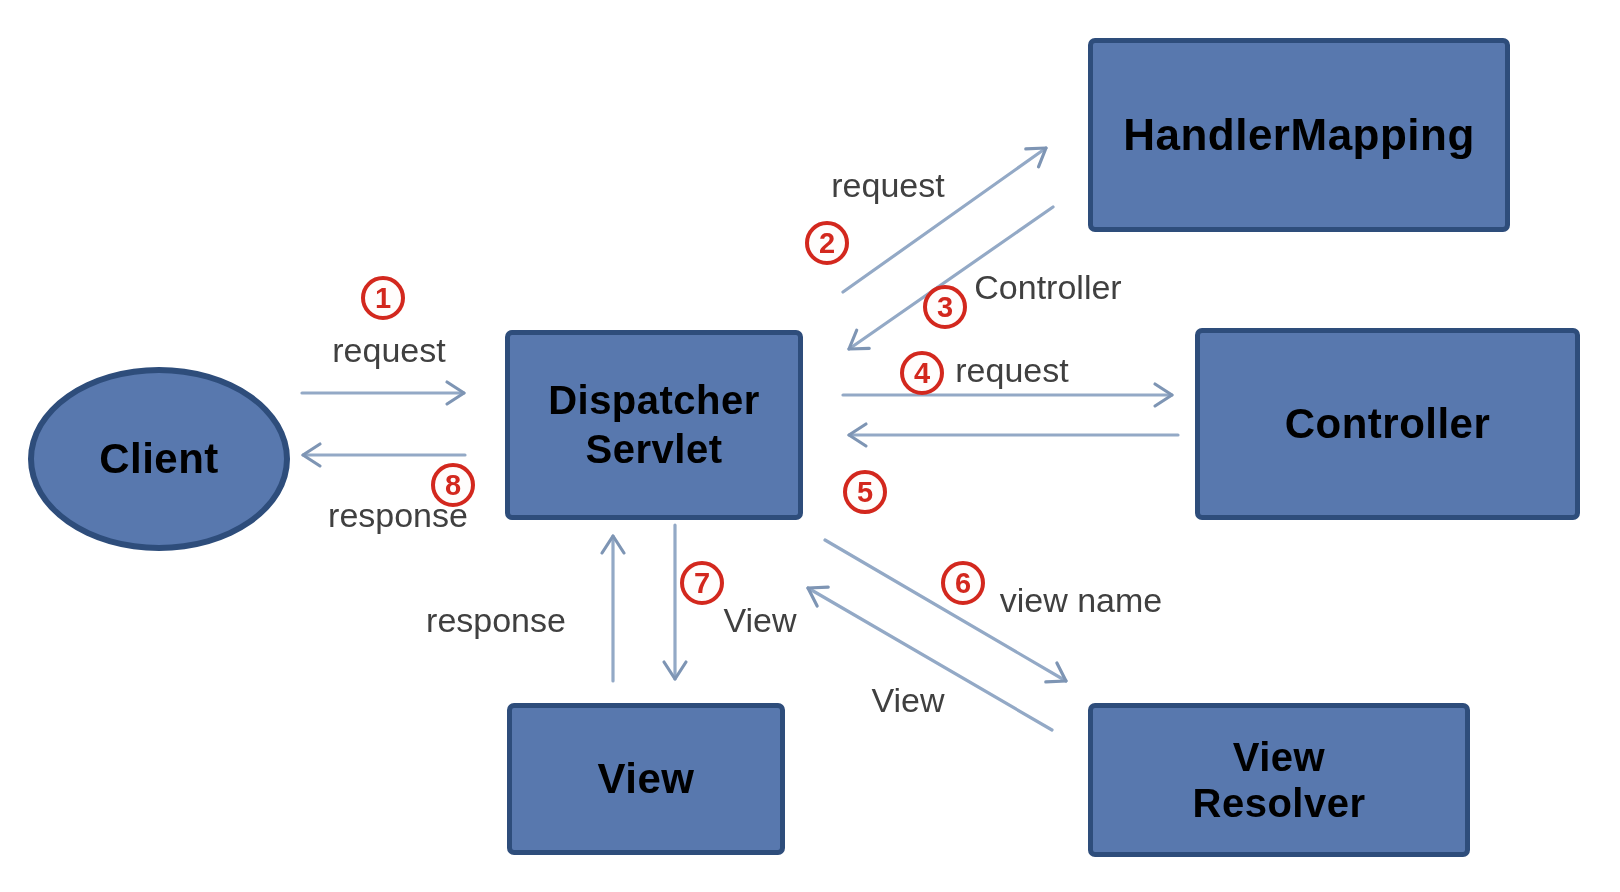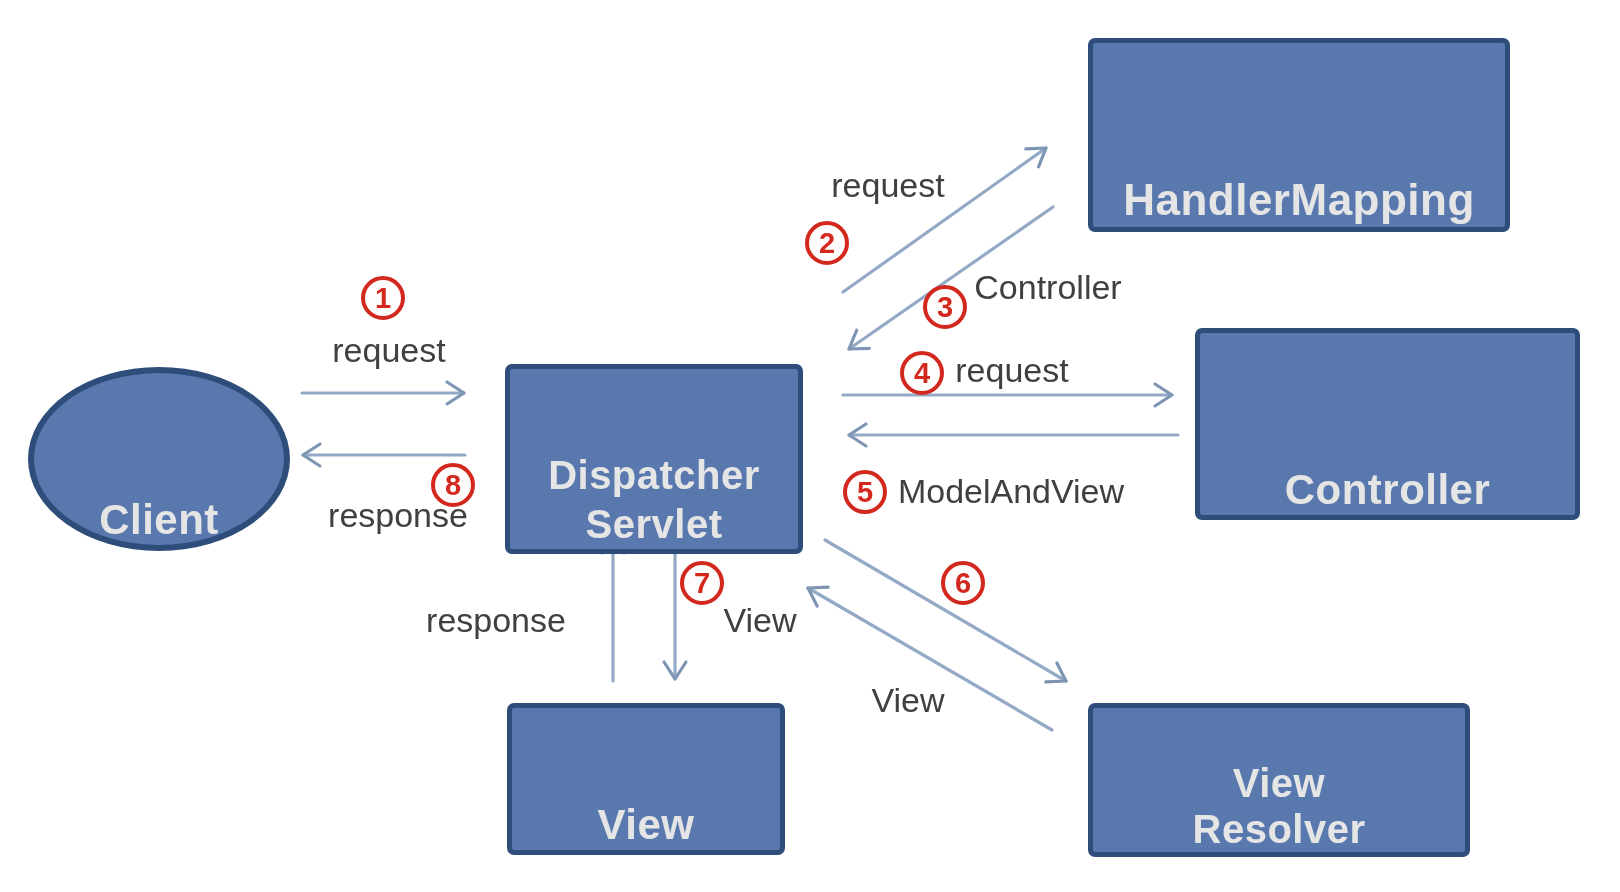--- a/index.html
+++ b/index.html
@@ -4,26 +4,26 @@
 <style>
   html,body{margin:0;padding:0;background:#ffffff;}
   .stage{
     position:relative; width:1620px; height:892px; background:#ffffff;
     font-family:"Liberation Sans", sans-serif; overflow:hidden;
   }
   .arrow-layer{position:absolute; left:0; top:0; width:1620px; height:892px;}
   .node{
     position:absolute; box-sizing:border-box;
     background:#5878ae; border:5px solid #2e4d7b; border-radius:7px;
-    display:flex; flex-direction:column; align-items:center; justify-content:flex-end;
-    color:#e5e5e5; font-weight:bold; font-size:42px; line-height:1.22;
+    display:flex; flex-direction:column; align-items:center; justify-content:center;
+    color:#000000; font-weight:bold; font-size:42px; line-height:1.22;
     text-align:center; letter-spacing:0.5px;
   }
   #node-client{left:28px; top:367px; width:262px; height:184px; border-radius:50%; border-width:6px;}
-  #node-dispatcher{left:505px; top:330px; width:298px; height:190px; font-size:40px;margin-top:34px;}
+  #node-dispatcher{left:505px; top:330px; width:298px; height:190px; font-size:40px;}
   #node-handler{left:1088px; top:38px; width:422px; height:194px; font-size:44px;}
   #node-controller{left:1195px; top:328px; width:385px; height:192px;}
   #node-view{left:507px; top:703px; width:278px; height:152px;}
   #node-resolver{left:1088px; top:703px; width:382px; height:154px; font-size:40px; line-height:1.15;}
   .badge{
     position:absolute; width:36px; height:36px; box-sizing:content-box;
     border:4px solid #d3281e; border-radius:50%; background:#fffdfc;
     color:#d3281e; font-weight:bold; font-size:29px;
     display:flex; align-items:center; justify-content:center; line-height:1;
   }
@@ -107,19 +107,19 @@
   <div class="badge" id="badge-4">4</div>
   <div class="badge" id="badge-5">5</div>
   <div class="badge" id="badge-6">6</div>
   <div class="badge" id="badge-7">7</div>
   <div class="badge" id="badge-8">8</div>
 
   <div class="flabel" id="label-1">request</div>
   <div class="flabel" id="label-2">request</div>
   <div class="flabel" id="label-3">Controller</div>
   <div class="flabel" id="label-4">request</div>
-  <div class="flabel" id="label-5">ModelAndView</div>
+  <div class="flabel" id="label-6">view name</div>
   <div class="flabel" id="label-7">View</div>
   <div class="flabel" id="label-view">View</div>
   <div class="flabel" id="label-resp-up">response</div>
   <div class="flabel" id="label-resp-client">response</div>
 
 </div>
 
 </body></html>

